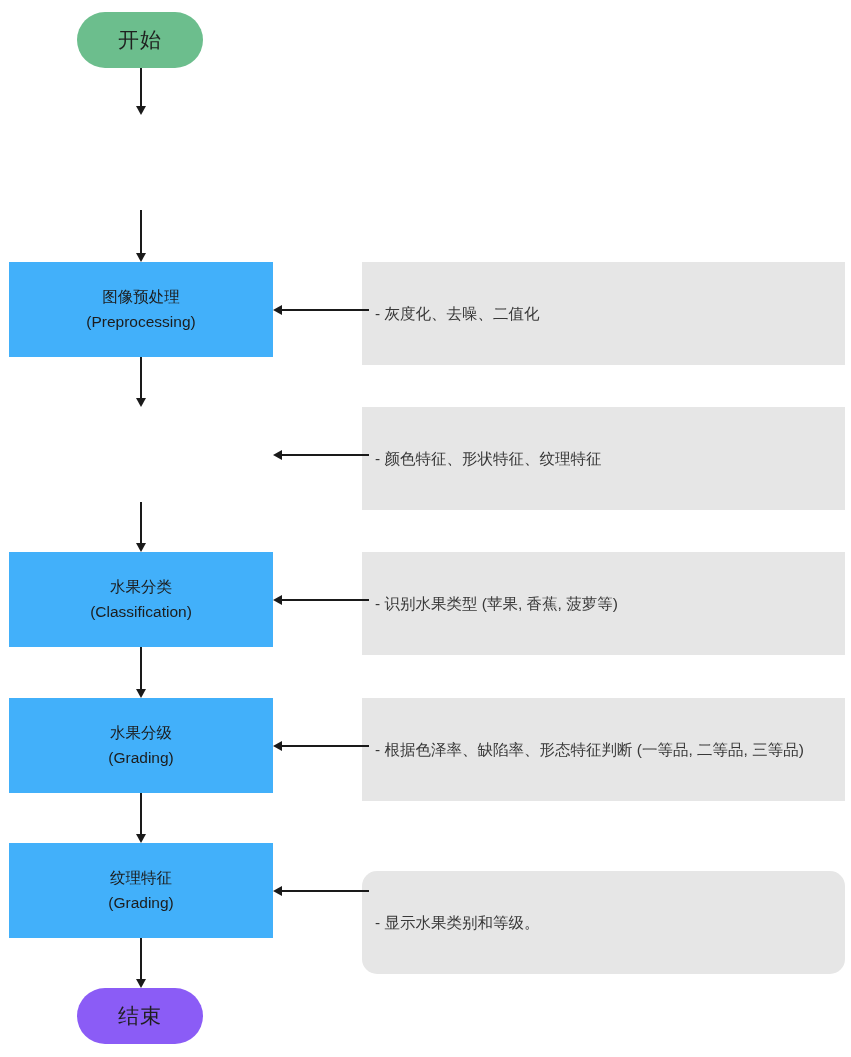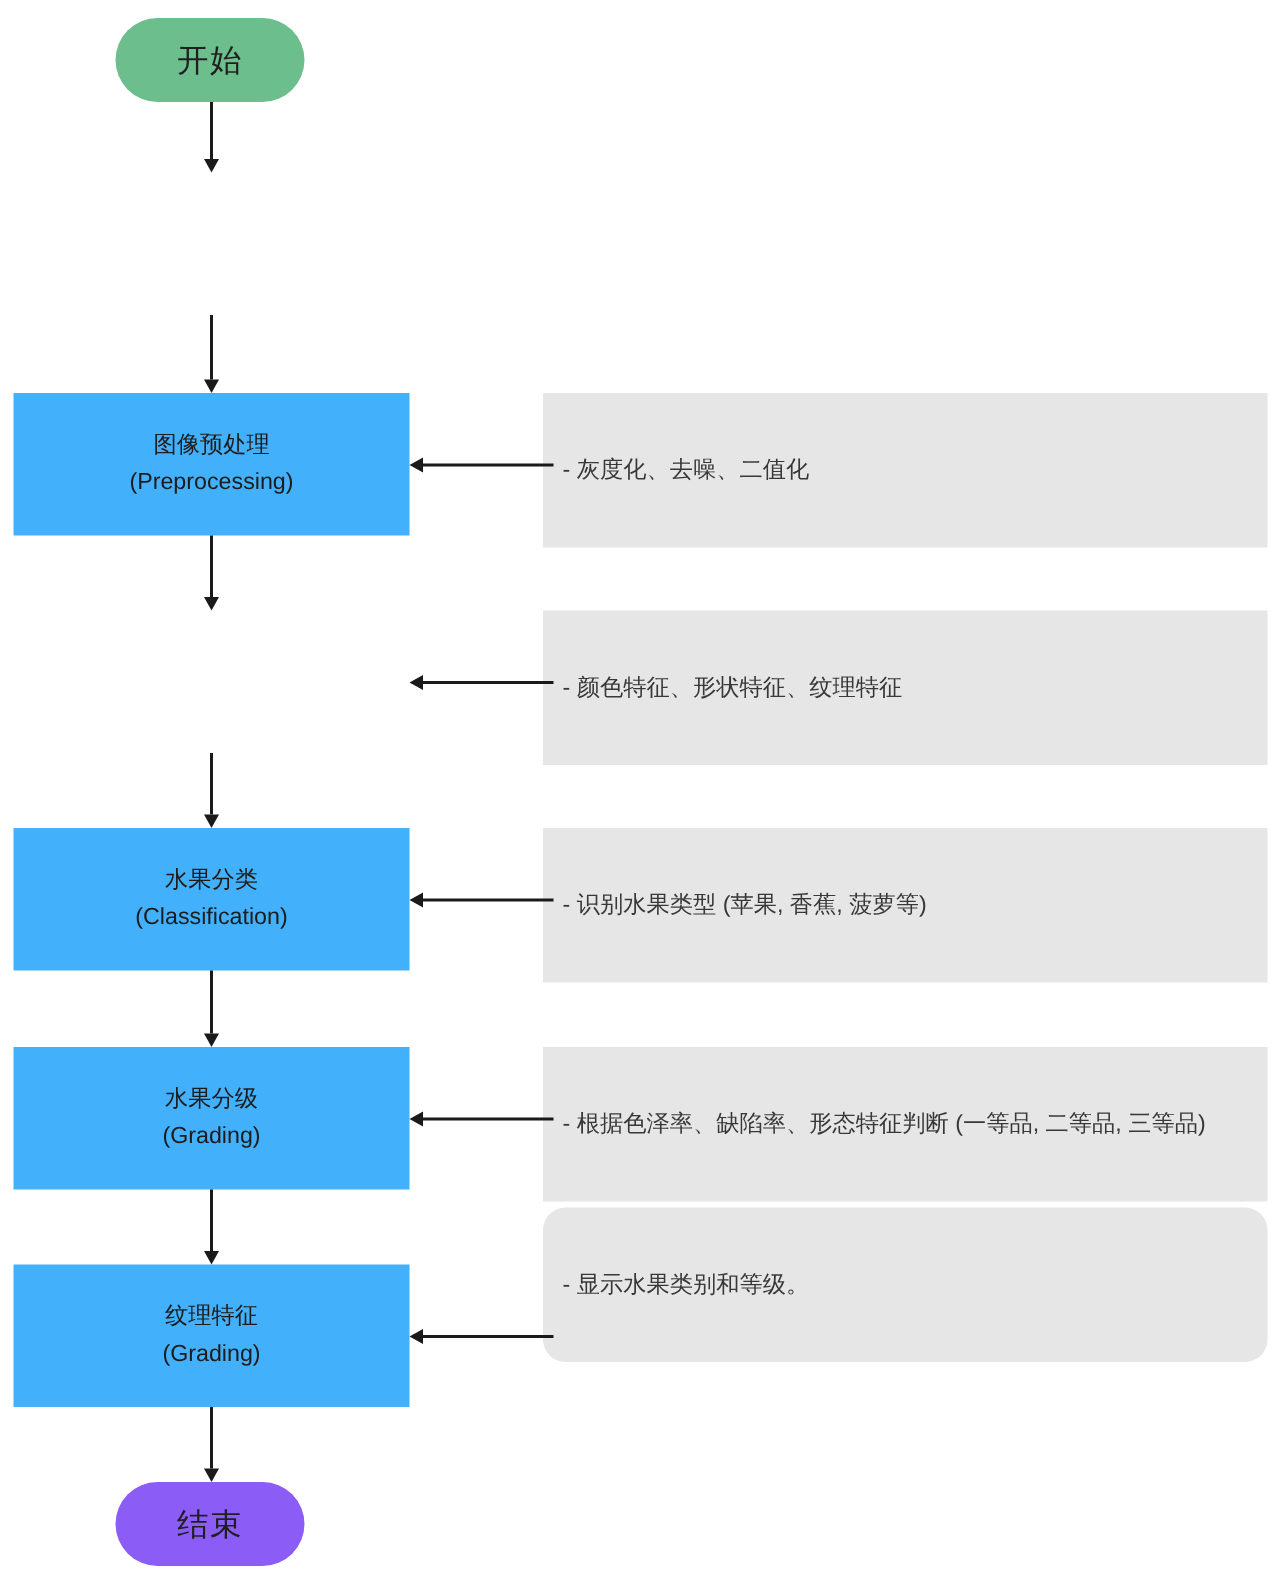--- a/index.html
+++ b/index.html
@@ -135,21 +135,21 @@
   </div>
   <div class="note" style="top:407px;">
     <span>- 颜色特征、形状特征、纹理特征</span>
   </div>
   <div class="note" style="top:552px;">
     <span>- 识别水果类型 (苹果, 香蕉, 菠萝等)</span>
   </div>
   <div class="note" style="top:698px;">
     <span>- 根据色泽率、缺陷率、形态特征判断 (一等品, 二等品, 三等品)</span>
   </div>
-  <div class="note" style="top:805px;border-radius:15px;">
+  <div class="note" style="top:871px;border-radius:15px;">
     <span>- 显示水果类别和等级。</span>
   </div>
 
   <div class="terminal end" style="left:77px; top:988px;">
     <span>结束</span>
   </div>
 
   <div class="varrow" style="left:135px; top:68px;  height:47px;">
     <div class="line"></div>
     <div class="head"></div>

